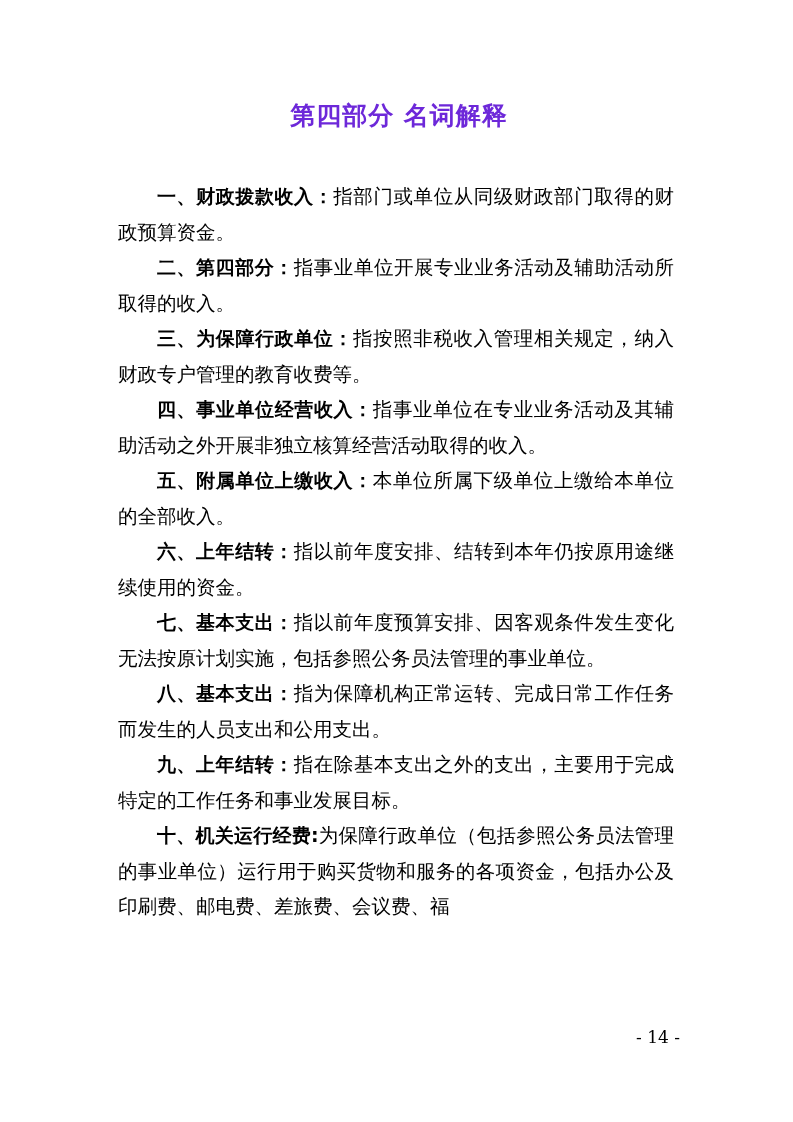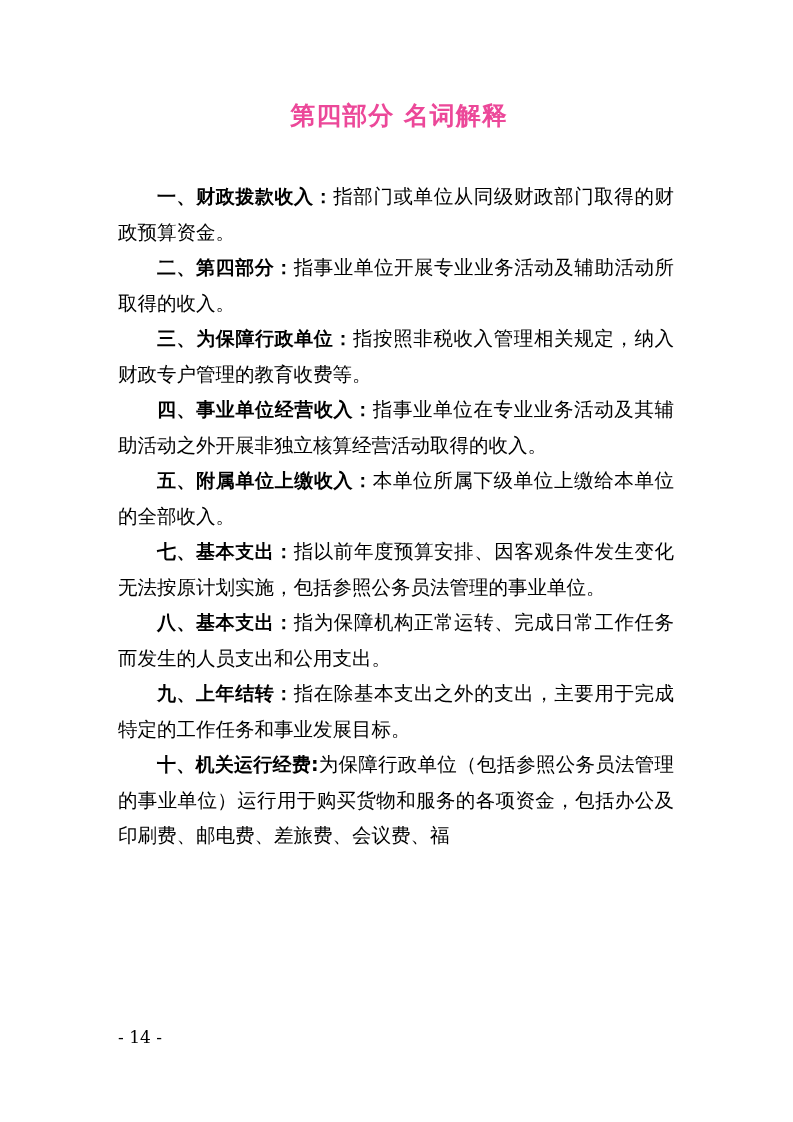--- a/index.html
+++ b/index.html
@@ -27,21 +27,21 @@
     height: 1122px;
   }
   .doc-title {
     text-align: center;
     font-size: 25px;
     font-weight: bold;
     letter-spacing: 1px;
     margin-top: 98px;
     margin-bottom: 0;
     line-height: 1.4;
-    color: #ec4899;
+    color: #6d28d9;
     font-family: "DejaVu Serif", "Liberation Serif", serif;
   }
   .body-block {
     margin-top: 46px;
   }
   p.para {
     margin: 0 6px 0 0;
     font-size: 19.5px;
     line-height: 35.5px;
     text-align: justify;
@@ -56,21 +56,21 @@
     font-size: 19px;
   }
   p.para .rest {
     font-family: "DejaVu Serif", "Liberation Serif", serif;
   }
   .page-number {
     position: absolute;
     right: 0;
     top: 1027px;
     width: 562px;
-    text-align: left;
+    text-align: right;
     font-size: 17px;
     color: #000;
     font-family: "DejaVu Serif", "Liberation Serif", serif;
   }
 </style>
 </head>
 <body>
 
 <div class="page">
   <div class="page-inner">
@@ -92,20 +92,23 @@
       </p>
 
       <p class="para">
         <span class="lead">四、事业单位经营收入：</span><span class="rest">指事业单位在专业业务活动及其辅助活动之外开展非独立核算经营活动取得的收入。</span>
       </p>
 
       <p class="para">
         <span class="lead">五、附属单位上缴收入：</span><span class="rest">本单位所属下级单位上缴给本单位的全部收入。</span>
       </p>
 
+      <p class="para">
+        <span class="lead">六、上年结转：</span><span class="rest">指以前年度安排、结转到本年仍按原用途继续使用的资金。</span>
+      </p>
 
       <p class="para">
         <span class="lead">七、基本支出：</span><span class="rest">指以前年度预算安排、因客观条件发生变化无法按原计划实施，包括参照公务员法管理的事业单位。</span>
       </p>
 
       <p class="para">
         <span class="lead">八、基本支出：</span><span class="rest">指为保障机构正常运转、完成日常工作任务而发生的人员支出和公用支出。</span>
       </p>
 
       <p class="para">

